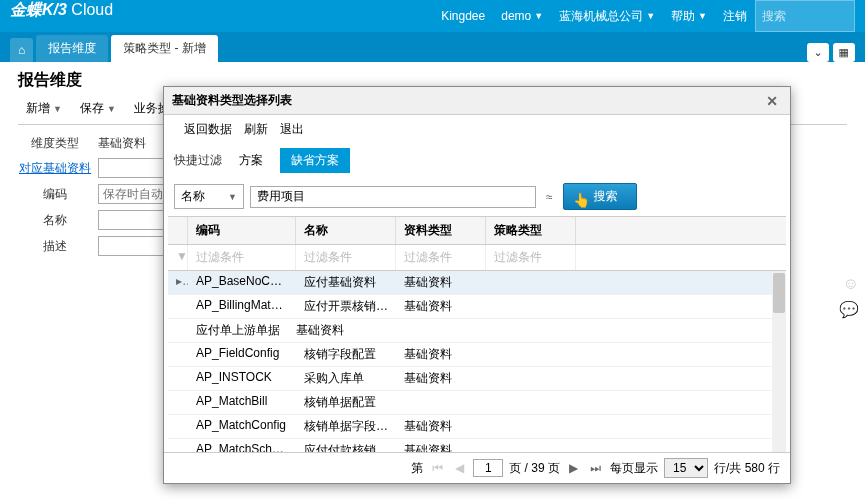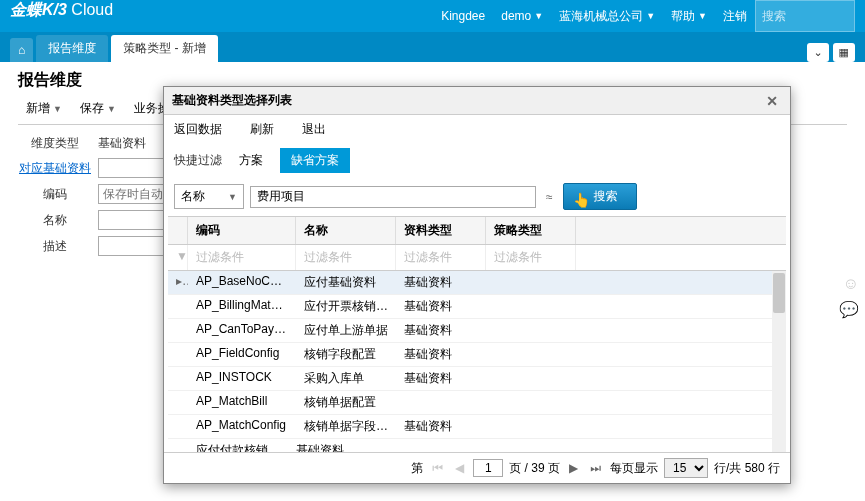--- a/index.html
+++ b/index.html
@@ -25,21 +25,21 @@
 .tb-btn .caret { margin-left: 3px; font-size: 9px; color: #666; }
 .form-area { padding: 10px 0; }
 .form-row { display: flex; align-items: center; margin-bottom: 6px; }
 .form-label { width: 80px; text-align: center; padding-right: 6px; color: #333; }
 .form-label.link { color: #0066cc; text-decoration: underline; cursor: pointer; }
 .form-input { border: 1px solid #aaa; padding: 2px 4px; width: 150px; font-size: 12px; }
 .form-text { color: #333; }
 .modal { position: absolute; left: 163px; top: 86px; width: 628px; height: 398px; background: #fff; border: 1px solid #888; box-shadow: 0 3px 12px rgba(0,0,0,0.4); display: flex; flex-direction: column; }
 .modal-title { background: #f0f0f0; border-bottom: 1px solid #ccc; padding: 5px 8px; font-weight: bold; display: flex; justify-content: space-between; align-items: center; }
 .modal-close { cursor: pointer; color: #666; padding: 0 4px; font-size: 14px; }
-.modal-toolbar { padding: 6px 10px; display: flex; gap: 28px; align-items: flex-end; }
+.modal-toolbar { padding: 6px 20px; display: flex; gap: 12px; align-items: flex-end; }
 .modal-tb-item { cursor: pointer; }
 .quick-filter { padding: 4px 10px; display: flex; align-items: center; gap: 6px; }
 .qf-label { color: #333; }
 .qf-tab { padding: 3px 10px; cursor: pointer; border: 1px solid transparent; }
 .qf-tab.active { background: #0099d8; color: #fff; }
 .search-row { padding: 6px 10px; display: flex; align-items: center; gap: 6px; }
 .search-select { border: 1px solid #aaa; padding: 3px 6px; width: 70px; display: flex; justify-content: space-between; align-items: center; cursor: pointer; background: #fff; }
 .search-input { border: 1px solid #aaa; padding: 3px 6px; width: 286px; font-size: 12px; }
 .search-toggle { cursor: pointer; color: #666; padding: 0 4px; }
 .search-btn { background: linear-gradient(#2a9fd8, #0b7bb5); color: #fff; border: 1px solid #0a6a9c; padding: 4px 18px; cursor: pointer; border-radius: 2px; display: flex; align-items: center; position: relative; }
@@ -199,21 +199,20 @@
           <div class="gr-cell gr-type">基础资料</div>
         </div>
         <div class="grid-row">
           <div class="gr-cell gr-sel"></div>
           <div class="gr-cell gr-code">AP_BillingMatchS</div>
           <div class="gr-cell gr-name">应付开票核销方案</div>
           <div class="gr-cell gr-type">基础资料</div>
         </div>
         <div class="grid-row">
           <div class="gr-cell gr-sel"></div>
-          <div class="gr-cell gr-code">AP_CanToPayabl</div>
           <div class="gr-cell gr-name">应付单上游单据</div>
           <div class="gr-cell gr-type">基础资料</div>
         </div>
         <div class="grid-row">
           <div class="gr-cell gr-sel"></div>
           <div class="gr-cell gr-code">AP_FieldConfig</div>
           <div class="gr-cell gr-name">核销字段配置</div>
           <div class="gr-cell gr-type">基础资料</div>
         </div>
         <div class="grid-row">
@@ -229,20 +228,21 @@
           <div class="gr-cell gr-type"></div>
         </div>
         <div class="grid-row">
           <div class="gr-cell gr-sel"></div>
           <div class="gr-cell gr-code">AP_MatchConfig</div>
           <div class="gr-cell gr-name">核销单据字段配置</div>
           <div class="gr-cell gr-type">基础资料</div>
         </div>
         <div class="grid-row">
           <div class="gr-cell gr-sel"></div>
+          <div class="gr-cell gr-code">AP_MatchScheme</div>
           <div class="gr-cell gr-name">应付付款核销方案</div>
           <div class="gr-cell gr-type">基础资料</div>
         </div>
       </div>
   </div>
   <div class="pager">
     <span>第</span>
     <span class="pg-btn disabled">⏮</span>
     <span class="pg-btn disabled">◀</span>
     <input class="pg-input" value="1" style="">

